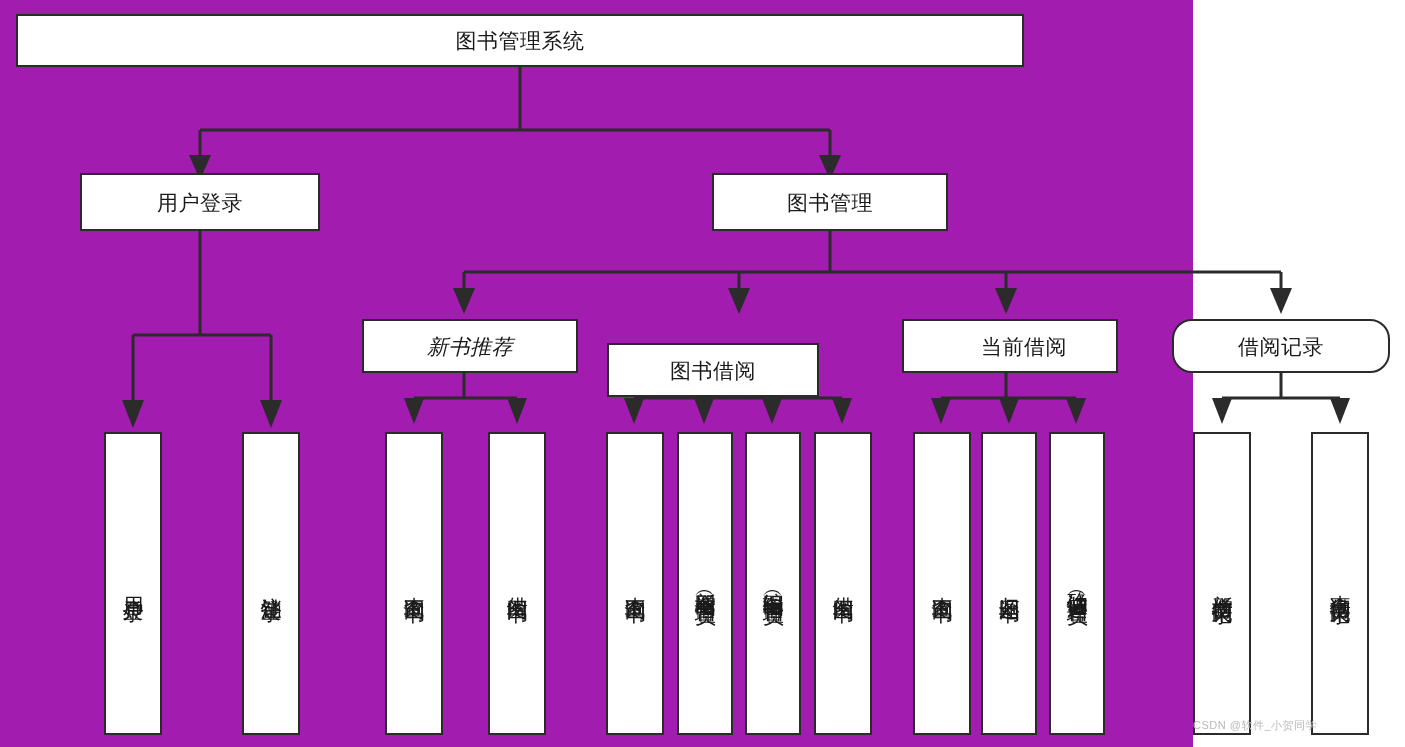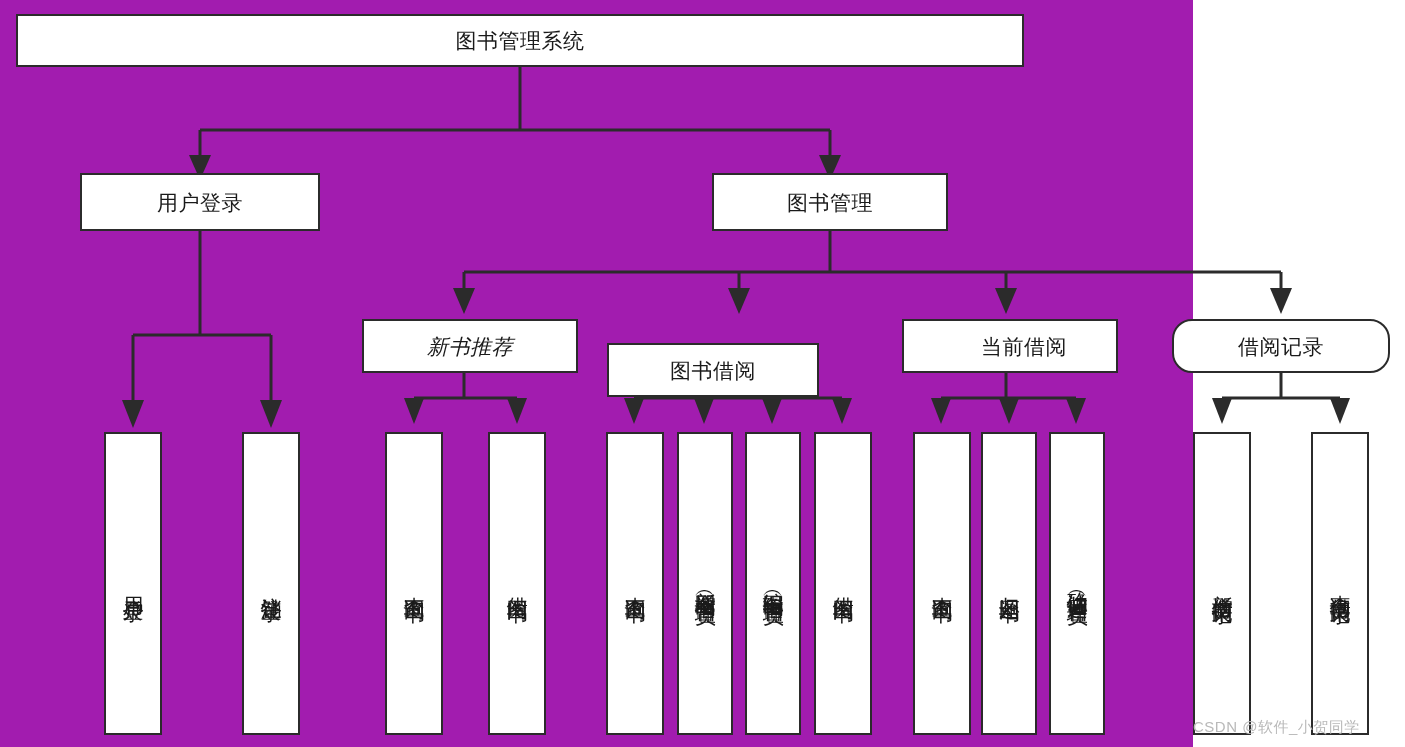--- a/index.html
+++ b/index.html
@@ -58,21 +58,21 @@
     white-space: nowrap;
   }
   .leaf-text-wrap {
     height: 100%;
     display: flex;
     align-items: center;
     justify-content: center;
   }
   .watermark {
     position: absolute;
-    font-size: 15px;
+    font-size: 11px;
     color: #b9b9b9;
     letter-spacing: 0.5px;
     white-space: nowrap;
     user-select: none;
   }
 </style>
 </head>
 <body>
 
 <div id="diagram-root">

